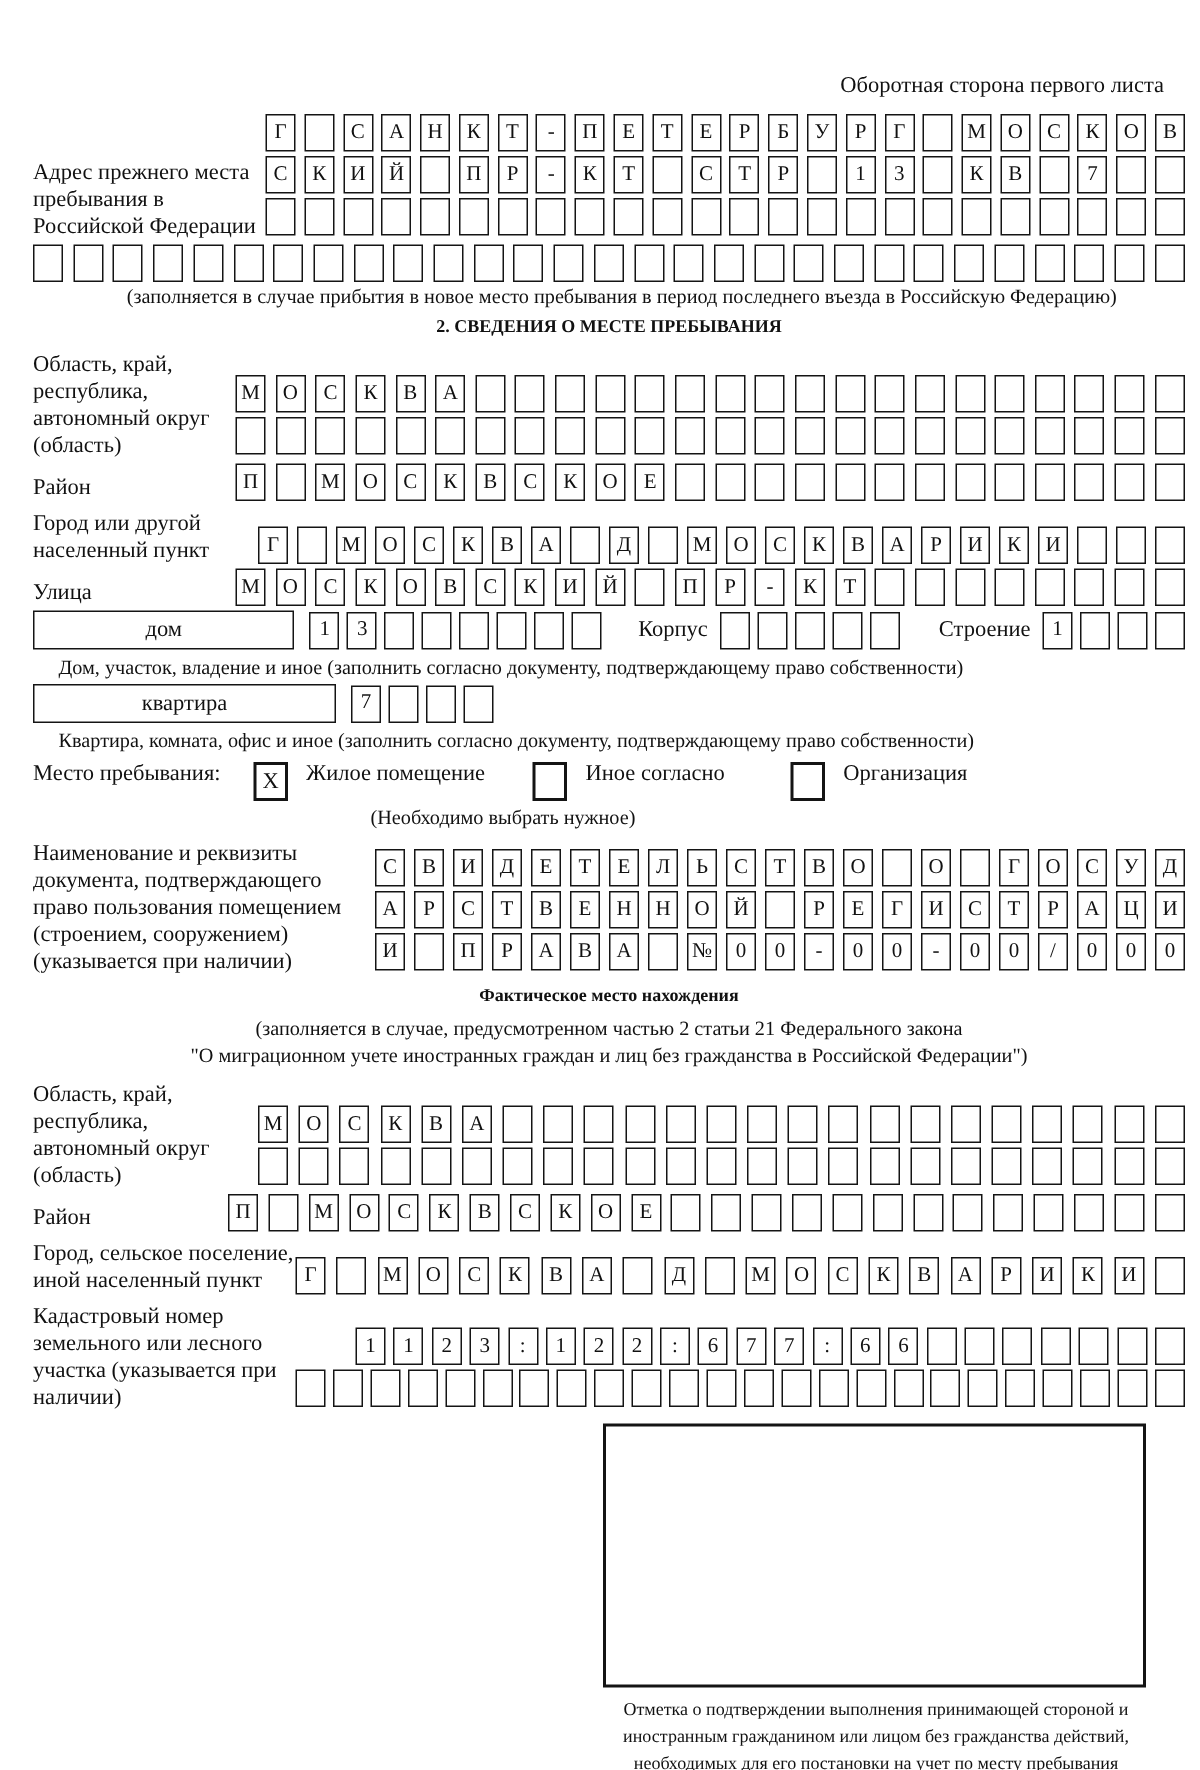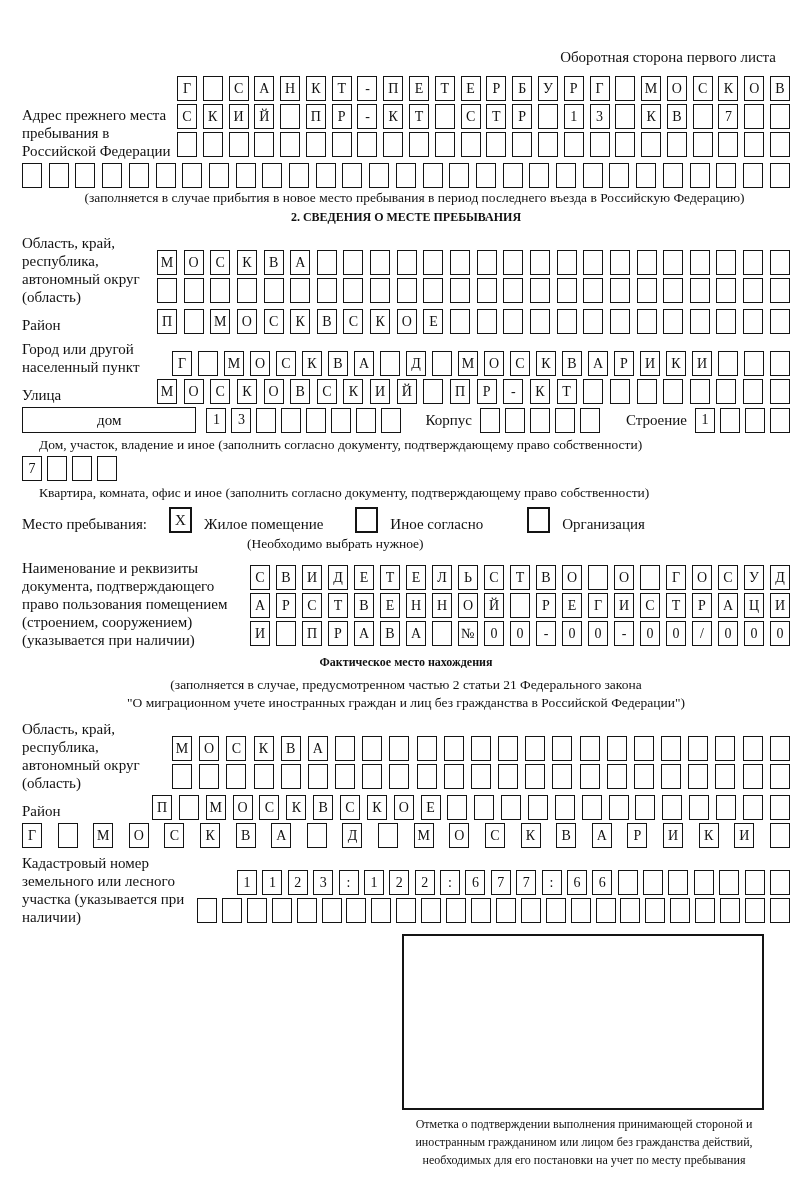--- a/index.html
+++ b/index.html
@@ -49,21 +49,21 @@
   }
   .widebox.apt { width:202px; }
 
   .inline-lbl { font-size:15px; line-height:26px; margin:0 8px; }
 
   .chk {
     width:23px; height:26px; border:2px solid #141414;
     display:inline-flex; align-items:center; justify-content:center;
     font-size:15px; flex:0 0 23px;
   }
-  .placerow { display:flex; align-items:flex-end; margin:6px 0 2px 0; font-size:15px; }
+  .placerow { display:flex; align-items:flex-start; margin:6px 0 2px 0; font-size:15px; }
   .placerow .opt-label { margin-left:12px; }
 
   .fact-note { text-align:center; font-size:13.5px; line-height:18px; }
 
   .stampbox {
     border:2px solid #141414; width:362px; height:176px;
     margin-left:380px; margin-top:8px; background:#fff;
   }
   .stampnote {
     width:400px; margin-left:362px; margin-top:5px;
@@ -366,20 +366,21 @@
   <div class="gridgap">
       <span class="cell">1</span>
       <span class="cell"></span>
       <span class="cell"></span>
       <span class="cell"></span>
     </div>
 </div>
 <div class="caption">Дом, участок, владение и иное (заполнить согласно документу, подтверждающему право собственности)</div>
 
 <div class="frow" style="align-items:center; margin-top:3px;">
+  <div class="widebox apt">квартира</div>
   <div class="gridgap">
       <span class="cell">7</span>
       <span class="cell"></span>
       <span class="cell"></span>
       <span class="cell"></span>
     </div>
 </div>
 <div class="caption">Квартира, комната, офис и иное (заполнить согласно документу, подтверждающему право собственности)</div>
 
 <div class="placerow">
@@ -552,20 +553,21 @@
       <span class="cell"></span>
       <span class="cell"></span>
       <span class="cell"></span>
       <span class="cell"></span>
       <span class="cell"></span>
       <span class="cell"></span>
     </div>
 </div>
 
 <div class="frow">
+  <div class="label w175">Город, сельское поселение, иной населенный пункт</div>
   <div class="grid">
       <span class="cell">Г</span>
       <span class="cell"></span>
       <span class="cell">М</span>
       <span class="cell">О</span>
       <span class="cell">С</span>
       <span class="cell">К</span>
       <span class="cell">В</span>
       <span class="cell">А</span>
       <span class="cell"></span>

